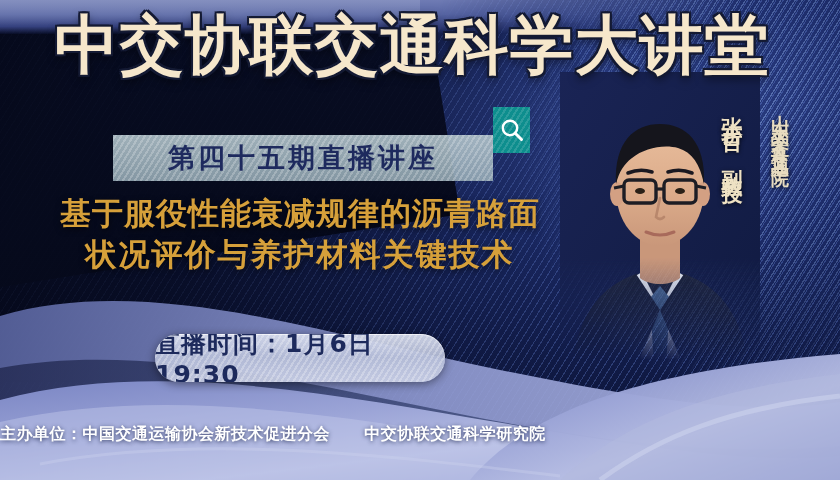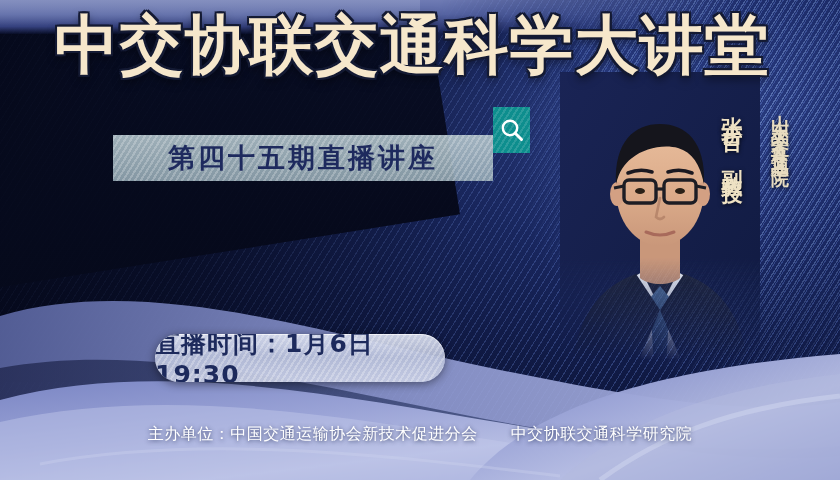--- a/index.html
+++ b/index.html
@@ -252,24 +252,24 @@
     letter-spacing: 6px;
     height: 215px;
     color: #e8dcc0;
   }
 
   
   .footer {
     position: absolute;
     left: 0; right: 0;
     top: 424px;
-    text-align: center;
+    text-align: left;
     color: #ffffff;
     font-size: 16px;
-    font-weight: normal;
+    font-weight: bold;
     letter-spacing: 0.5px;
     text-shadow: 0 1px 4px rgba(20,30,70,0.8);
   }
   .footer .gap { display: inline-block; width: 22px; }
 </style>
 </head>
 <body>
 
 <div id="poster">
 
@@ -384,20 +384,24 @@
     <span class="sub-bar-text">第四十五期直播讲座</span>
   </div>
   <div class="search-box">
     <div class="stripe-overlay"></div>
     <svg width="26" height="26" viewBox="0 0 26 26" style="position:relative;z-index:2;">
       <circle cx="11" cy="11" r="7.2" fill="none" stroke="#ffffff" stroke-width="2.4"></circle>
       <line x1="16.2" y1="16.2" x2="22.5" y2="22.5" stroke="#ffffff" stroke-width="3" stroke-linecap="round"></line>
     </svg>
   </div>
 
+  <div class="headline">
+    <div class="ln1">基于服役性能衰减规律的沥青路面</div>
+    <div class="ln2">状况评价与养护材料关键技术</div>
+  </div>
 
   <div class="time-pill">
     <div class="stripe-overlay"></div>
     <span class="time-pill-text">直播时间：1月6日19:30</span>
   </div>
 
   <div class="vtext vtext-name">张吉哲  副教授</div>
   <div class="vtext vtext-affil">山东大学齐鲁交通学院</div>
 
   <div class="footer">

